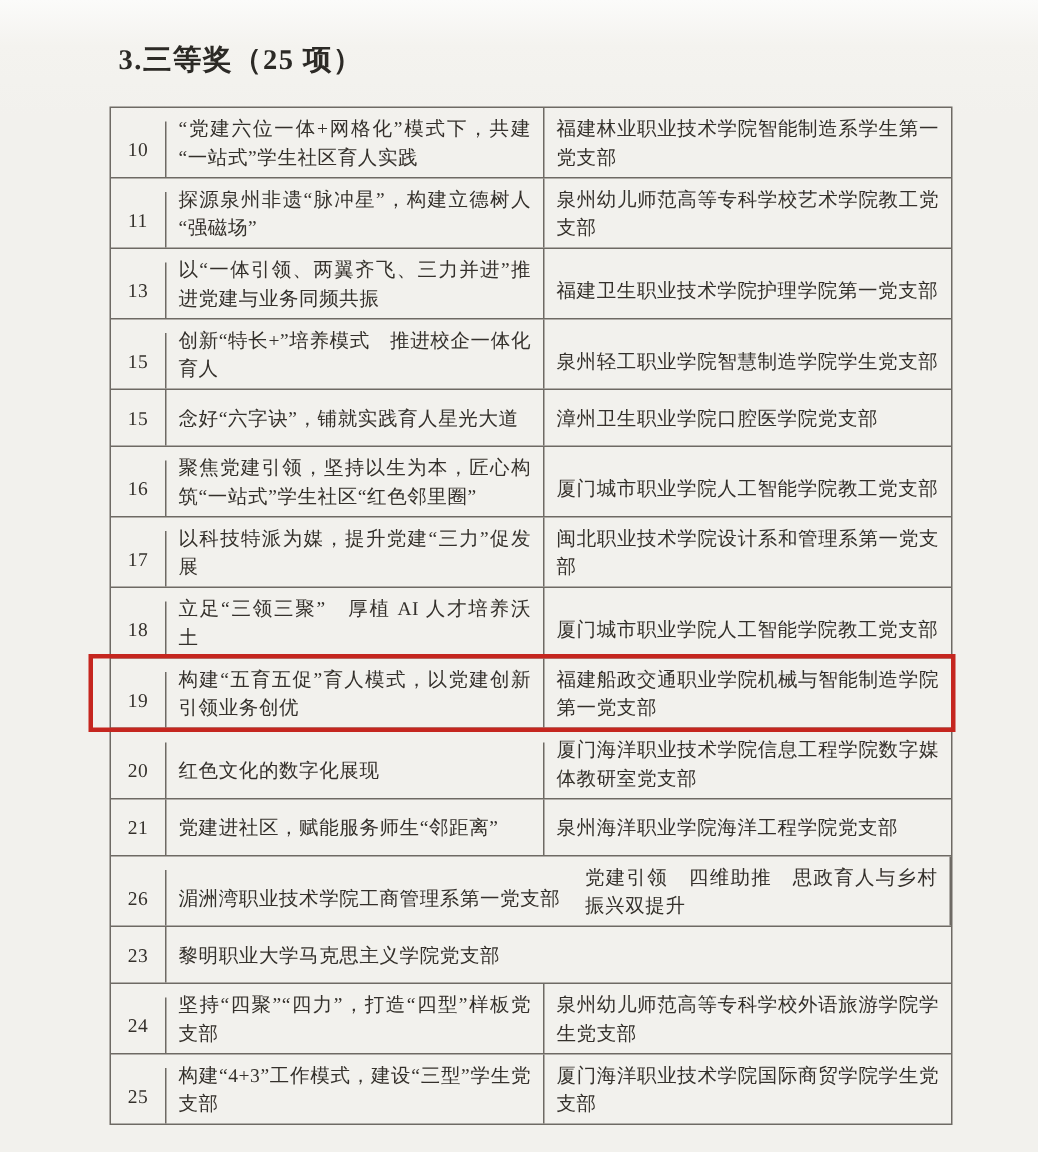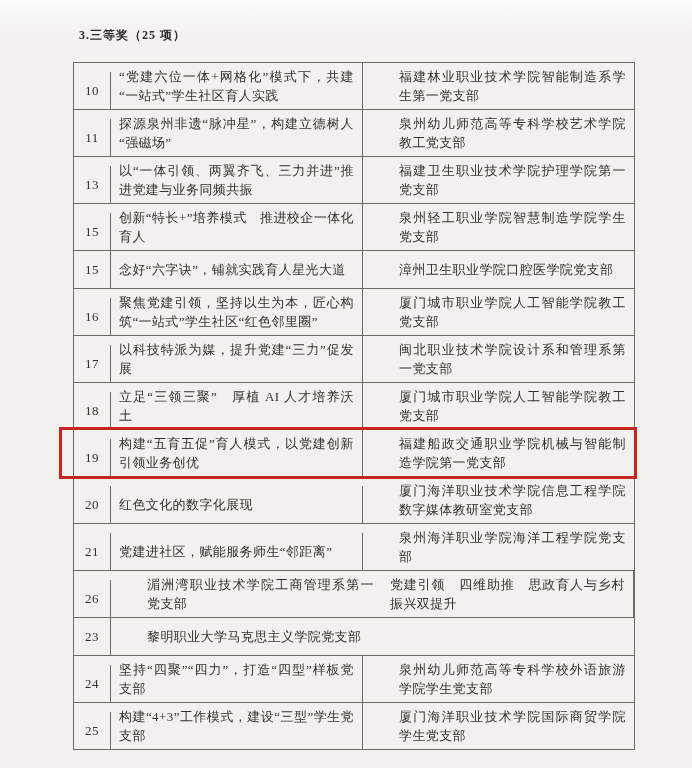--- a/index.html
+++ b/index.html
@@ -10,21 +10,21 @@
   }
   *{margin:0;padding:0;box-sizing:border-box;}
   html,body{width:692px;height:768px;overflow:hidden;}
   body{
     font-family:"Liberation Serif","DejaVu Serif",serif;
     background:linear-gradient(180deg,#fbfbfa 0%,#f4f3ef 4%,var(--paper) 10%,var(--paper) 100%);
     color:var(--text);
   }
   .page-title{
     margin:27px 0 0 79px;
-    font-size:12px;
+    font-size:19px;
     font-weight:bold;
     letter-spacing:1px;
     color:#2c2a26;
   }
   .award-table{
     margin:18px 0 0 73px;
     width:562px;
     border:1px solid var(--table-border);
     background:transparent;
   }
@@ -50,21 +50,20 @@
     border-right:1px solid var(--table-border);
     padding:4px 2px;
     font-family:"Liberation Serif","DejaVu Serif",serif;
   }
   .cell-project{
     flex:0 0 252px;
     border-right:1px solid var(--table-border);
   }
   .cell-org{
     flex:1 1 auto;
-    margin-left:28px;
   }
   .cell-project span,.cell-org span{
     display:block;
     width:100%;
     text-align:justify;
   }
   .red-box{
     position:absolute;
     left:-15px;
     right:-3px;

